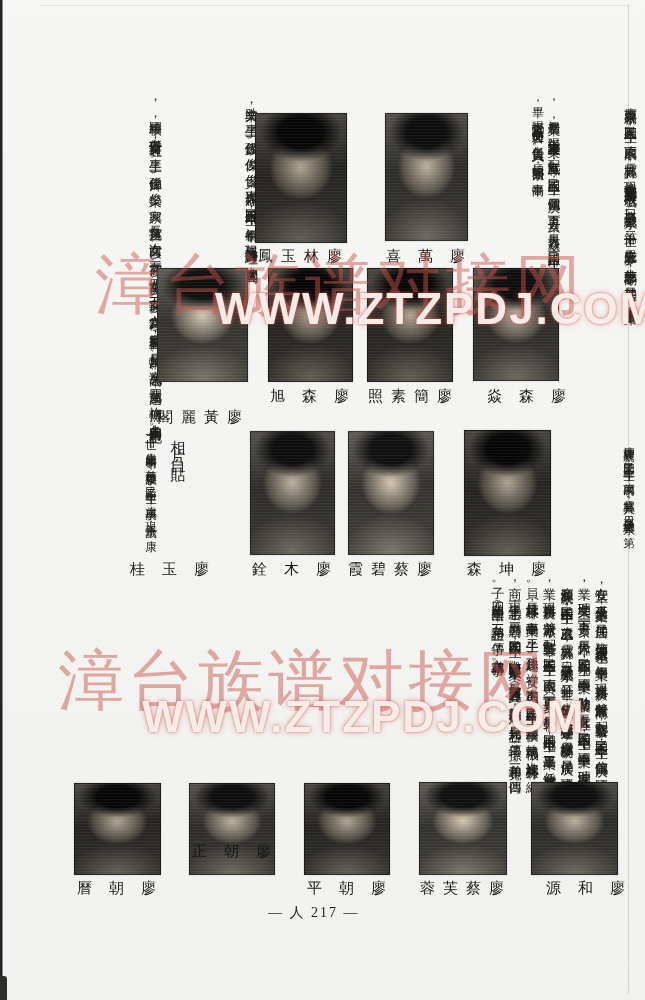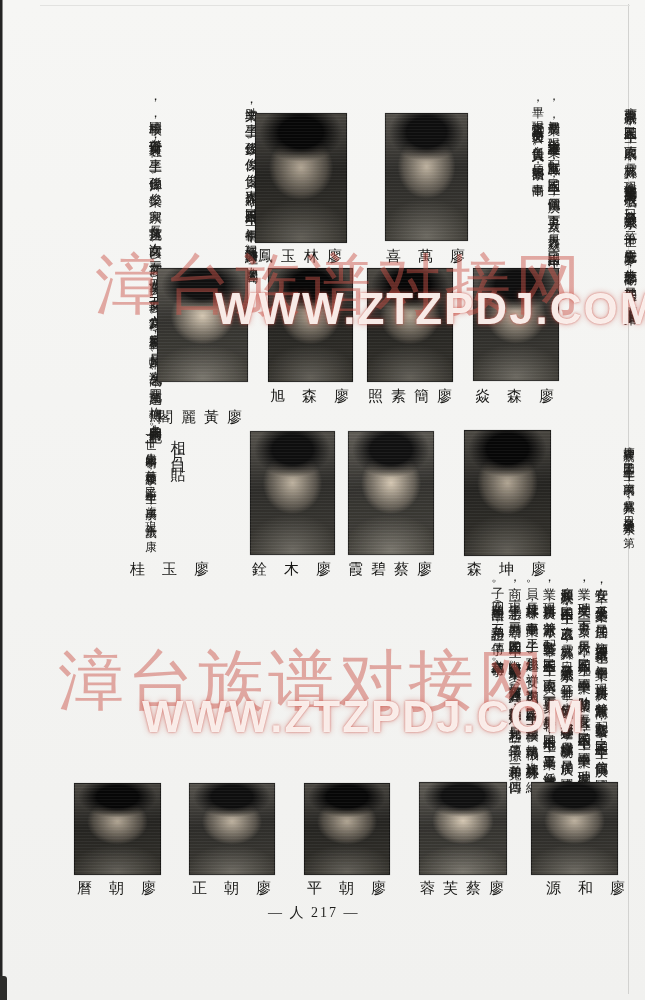--- a/index.html
+++ b/index.html
@@ -106,21 +106,21 @@
   <div class="plabel sp4" style="left:240px;top:247px;">鳳玉林廖</div>
   <div class="plabel sp3" style="left:366px;top:247px;">喜萬廖</div>
 
   <div class="photo ph-light" style="left:157px;top:268px;width:91px;height:114px;"></div>
   <div class="photo ph-dark" style="left:268px;top:268px;width:85px;height:114px;"></div>
   <div class="photo ph-dark" style="left:367px;top:268px;width:86px;height:114px;"></div>
   <div class="photo" style="left:473px;top:268px;width:86px;height:113px;"></div>
   <div class="plabel sp4" style="left:140px;top:408px;">閣麗黃廖</div>
   <div class="plabel sp3" style="left:250px;top:387px;">旭森廖</div>
   <div class="plabel sp4" style="left:350px;top:387px;">照素簡廖</div>
-  <div class="plabel sp3" style="left:455px;top:387px;">焱森廖</div>
+  <div class="plabel sp3" style="left:455px;top:387px;text-align:right;">焱森廖</div>
 
   <div class="vtext v-placeholder">相片自貼</div>
   <div class="photo" style="left:250px;top:431px;width:85px;height:124px;"></div>
   <div class="photo ph-light" style="left:348px;top:431px;width:86px;height:124px;"></div>
   <div class="photo ph-dark" style="left:464px;top:430px;width:87px;height:126px;"></div>
   <div class="plabel sp3" style="left:110px;top:560px;">桂玉廖</div>
   <div class="plabel sp3" style="left:232px;top:560px;">銓木廖</div>
   <div class="plabel sp4" style="left:330px;top:560px;">霞碧蔡廖</div>
   <div class="plabel sp3" style="left:447px;top:560px;">森坤廖</div>
 
@@ -130,21 +130,21 @@
   <div class="vtext v-middle">
     <span>安在堂，享受天倫之樂，昆仲居三，廖坤傳宗親之三弟也。初中畢業，現業自耕農，兼營鮮魚商。配室蔡碧霞，民國二十五年生，伉儷同庚，國校畢業，助理夫業，育下一男一女；長男木銓，民國四九年生，國中畢業，助父務農。長女玉桂，民國四七年生，國中畢業，助理家事。</span><span>　廖和源宗親　民國十四年生，歲次乙丑，雲林縣人，日享公派子總公系，第廿二世，先父廖坤頓，先慈廖程金蓮、繼母廖林幼，昆仲居次。國校畢業，現業自耕農，兼營冰廠。配室蔡芙蓉，民國十五年生，歲次丙寅，育下三男一女；長男朝平，民國卅七年生，高工畢業，任台灣省農會技術員。長媳林月珠，高中畢業，生二子；孫建超、祥安。次男朝正，民國四二年生，國校畢，執業司機。次媳林秀珠，經商，現生一子志岳，三男朝曆，民國四四年生，中山醫專牙醫系畢業。長女碧貞（過龔姓）。宗親昆仲有六，長兄和岩，傳一子二孫，三弟和寬，傳四子。四弟和達（無出），五弟和證，傳一子。六弟和基傳二子。</span>
   </div>
 
   <div class="photo ph-dark" style="left:74px; top:783px;width:87px;height:92px;"></div>
   <div class="photo" style="left:189px;top:783px;width:86px;height:92px;"></div>
   <div class="photo ph-dark" style="left:304px;top:783px;width:86px;height:92px;"></div>
   <div class="photo ph-light" style="left:419px;top:782px;width:88px;height:93px;"></div>
   <div class="photo" style="left:531px;top:782px;width:87px;height:93px;"></div>
   <div class="plabel sp3" style="left:57px; top:879px;">曆朝廖</div>
-  <div class="plabel sp3" style="left:172px;top:879px;">正朝廖</div>
+  <div class="plabel sp3" style="left:172px;top:842px;">正朝廖</div>
   <div class="plabel sp3" style="left:287px;top:879px;">平朝廖</div>
   <div class="plabel sp4" style="left:402px;top:879px;">蓉芙蔡廖</div>
   <div class="plabel sp3" style="left:514px;top:879px;text-align:right;">源和廖</div>
 
   <div class="wm-text" style="left:95px;top:240px;">漳台族谱对接网</div>
   <div class="wm-url" style="left:215px;top:284px;">WWW.ZTZPDJ.COM</div>
   <div class="wm-text" style="left:58px;top:636px;">漳台族谱对接网</div>
   <div class="wm-url" style="left:142px;top:692px;">WWW.ZTZPDJ.COM</div>
 
   <div class="footer">— 人 217 —</div>

